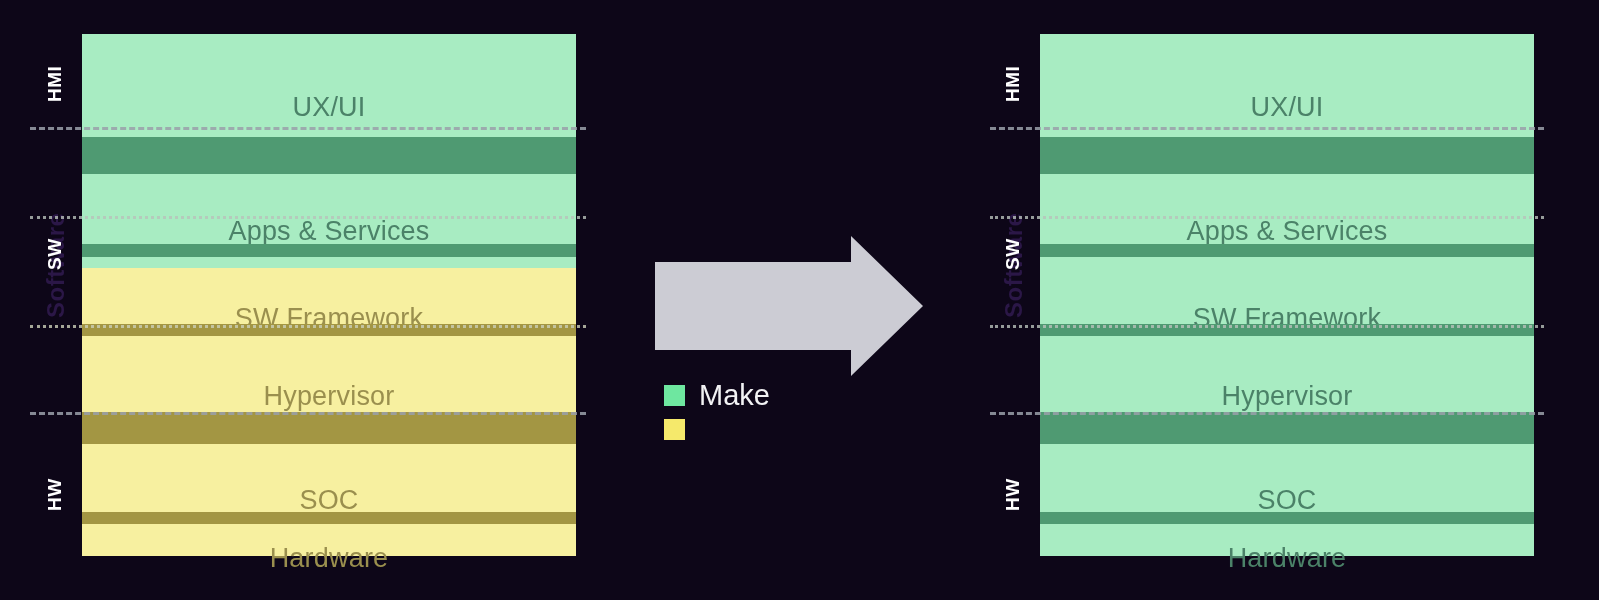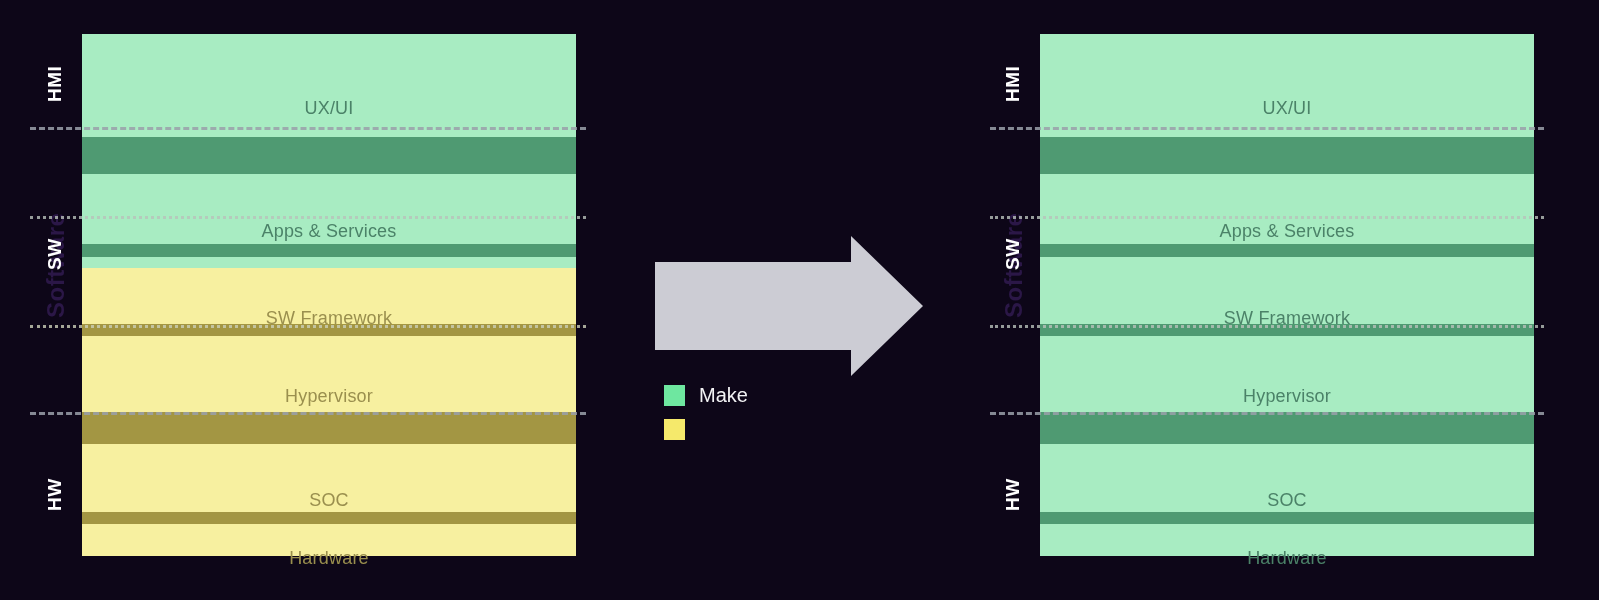--- a/index.html
+++ b/index.html
@@ -11,21 +11,21 @@
   }
   .canvas{position:absolute;inset:0;}
 
   
   .stack{position:absolute;top:34px;height:522px;}
   .stack.left{left:82px;width:494px;}
   .stack.right{left:1040px;width:494px;}
 
   .layer{position:absolute;left:0;right:0;display:flex;align-items:center;justify-content:center;}
   .layer-label{
-    font-size:18px;letter-spacing:.2px;line-height:1;
+    font-size:27px;letter-spacing:.2px;line-height:1;
     user-select:none;white-space:nowrap;margin-top:44px;
   }
   .divider{position:absolute;left:0;right:0;}
 
   
   .rail{position:absolute;left:0;top:0;width:82px;height:600px;}
   .rail.r{left:958px;}
   .vlabel{
     position:absolute;
     writing-mode:vertical-rl;transform:rotate(180deg);
@@ -38,21 +38,21 @@
   
   .sep{position:absolute;height:0;border-top:3px dashed #9aa0aa;opacity:.85;}
 
   
   .arrow{position:absolute;left:655px;top:236px;width:268px;height:140px;}
 
   
   .legend{position:absolute;left:664px;top:378px;}
   .legend-row{display:flex;align-items:center;height:34px;}
   .swatch{width:21px;height:21px;margin-right:14px;flex:0 0 auto;}
-  .legend-text{color:#f2f2f4;font-size:20px;white-space:nowrap;}
+  .legend-text{color:#f2f2f4;font-size:29px;white-space:nowrap;}
 </style>
 </head>
 <body>
 
 <div class="canvas">
 
   <div class="rail">
     <div class="vlabel top" style="left:44px;top:40px;height:88px;">HMI</div>
     <div class="vlabel ghost" style="left:42px;top:200px;height:130px;font-size:24px;">Software</div>
     <div class="vlabel top" style="left:44px;top:224px;height:60px;">SW</div>

